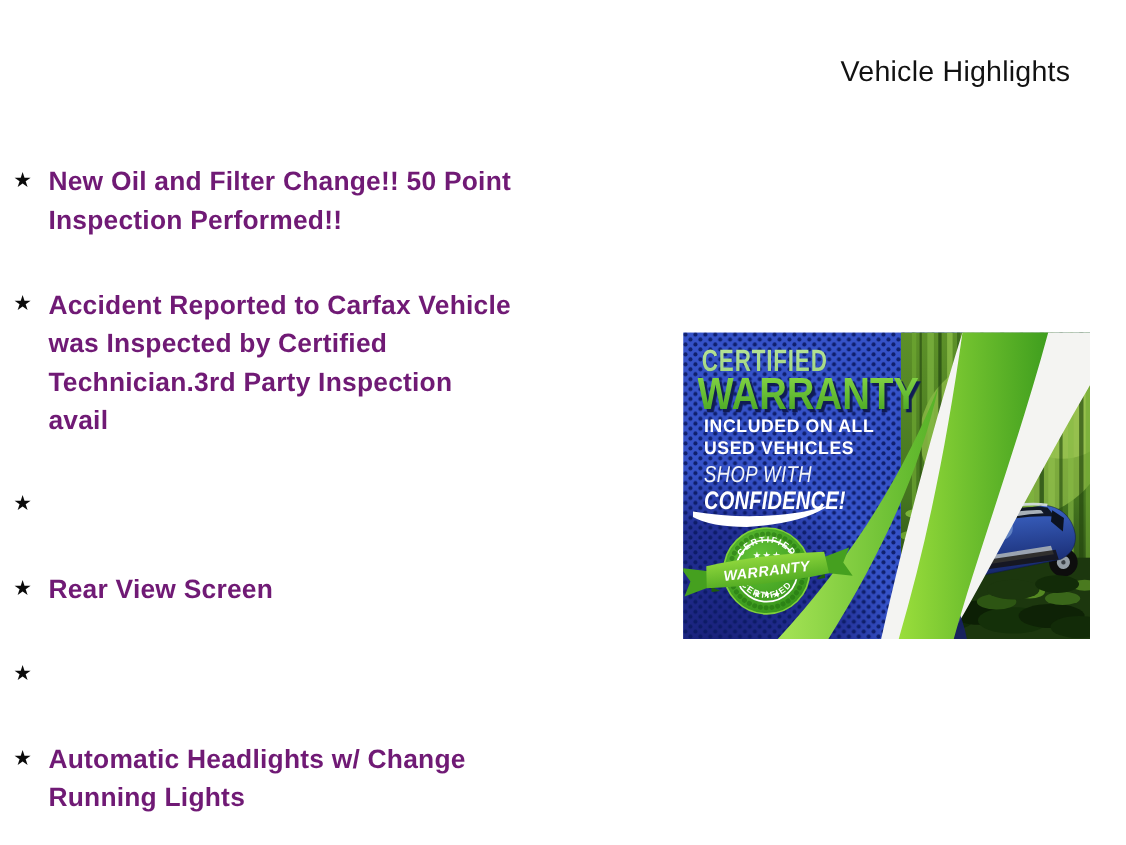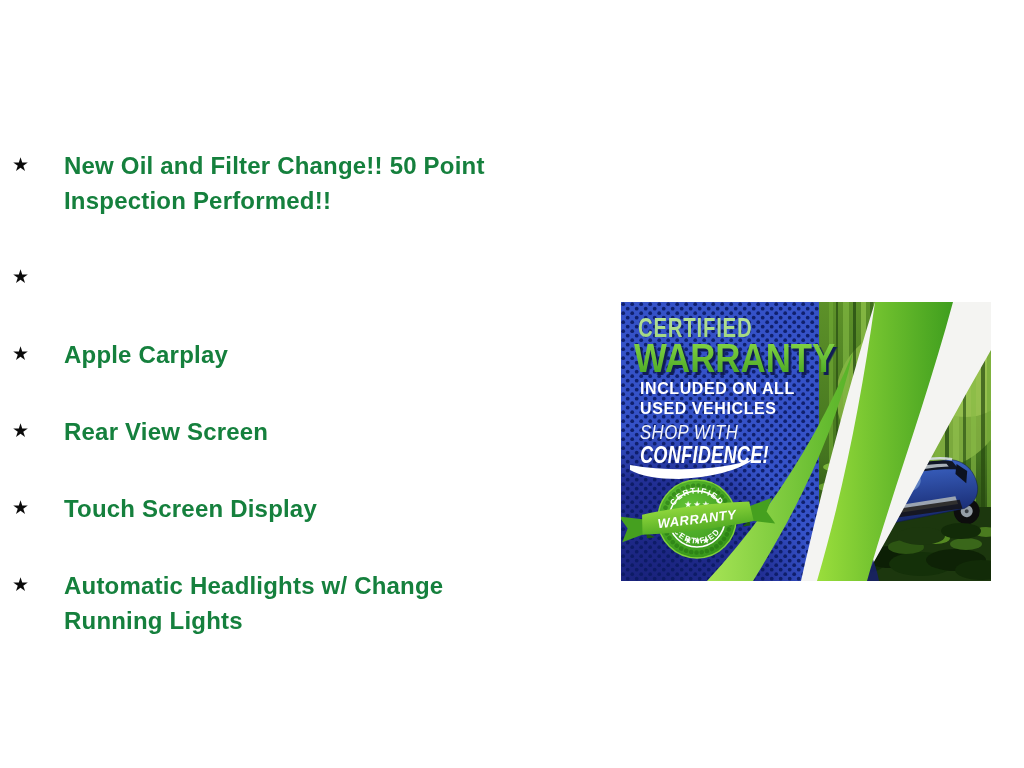--- a/index.html
+++ b/index.html
@@ -21,22 +21,22 @@
     margin:0;padding:0;list-style:none;
   }
   .highlights li{
     display:flex;align-items:flex-start;margin:0 0 42px 0;
   }
   .star{
     flex:0 0 32px;font-size:19px;line-height:35px;color:#0a0a0a;
     transform:translateY(-1px);
   }
   .itext{
-    font-size:24px;line-height:35px;font-weight:700;color:#15803d;
-    white-space:pre-line;letter-spacing:0.2px;margin-left:20px;
+    font-size:24px;line-height:35px;font-weight:700;color:#701a75;
+    white-space:pre-line;letter-spacing:0.2px;
   }
   
   .banner{
     position:absolute;left:621px;top:302px;width:370px;height:279px;
     overflow:hidden;
   }
   .banner svg{position:absolute;left:0;top:0;}
   .b-text{position:absolute;white-space:nowrap;transform-origin:left top;}
   .b-certified{
     left:17px;top:10px;font-size:28px;font-weight:700;letter-spacing:1px;
@@ -56,41 +56,44 @@
   .b-inc1{left:19px;top:77px;font-size:16.5px;font-weight:700;color:#ffffff;letter-spacing:0.6px;transform:scaleX(0.97);}
   .b-inc2{left:19px;top:97px;font-size:16.5px;font-weight:700;color:#ffffff;letter-spacing:0.6px;transform:scaleX(0.97);}
   .b-shop{left:19px;top:118px;font-size:21px;font-weight:400;font-style:italic;color:#f2f4f8;transform:scaleX(0.8);letter-spacing:0.5px;}
   .b-conf{left:19px;top:140px;font-size:23px;font-weight:700;font-style:italic;color:#ffffff;transform:scaleX(0.79);letter-spacing:0.3px;}
 </style>
 </head>
 <body>
 
 <div class="page">
 
+  <div class="title">Vehicle Highlights</div>
 
   <ul class="highlights">
     <li>
       <span class="star">★</span>
       <span class="itext">New Oil and Filter Change!! 50 Point
 Inspection Performed!!</span>
     </li>
     <li>
       <span class="star">★</span>
-    </li>
-    <li>
-      <span class="star">★</span>
-      <span class="itext">Apple Carplay</span>
+      <span class="itext">Accident Reported to Carfax Vehicle
+was Inspected by Certified
+Technician.3rd Party Inspection
+avail</span>
+    </li>
+    <li>
+      <span class="star">★</span>
     </li>
     <li>
       <span class="star">★</span>
       <span class="itext">Rear View Screen</span>
     </li>
     <li>
       <span class="star">★</span>
-      <span class="itext">Touch Screen Display</span>
     </li>
     <li>
       <span class="star">★</span>
       <span class="itext">Automatic Headlights w/ Change
 Running Lights</span>
     </li>
   </ul>
 
   <div class="banner">
     <svg width="370" height="279" viewBox="0 0 370 279">

